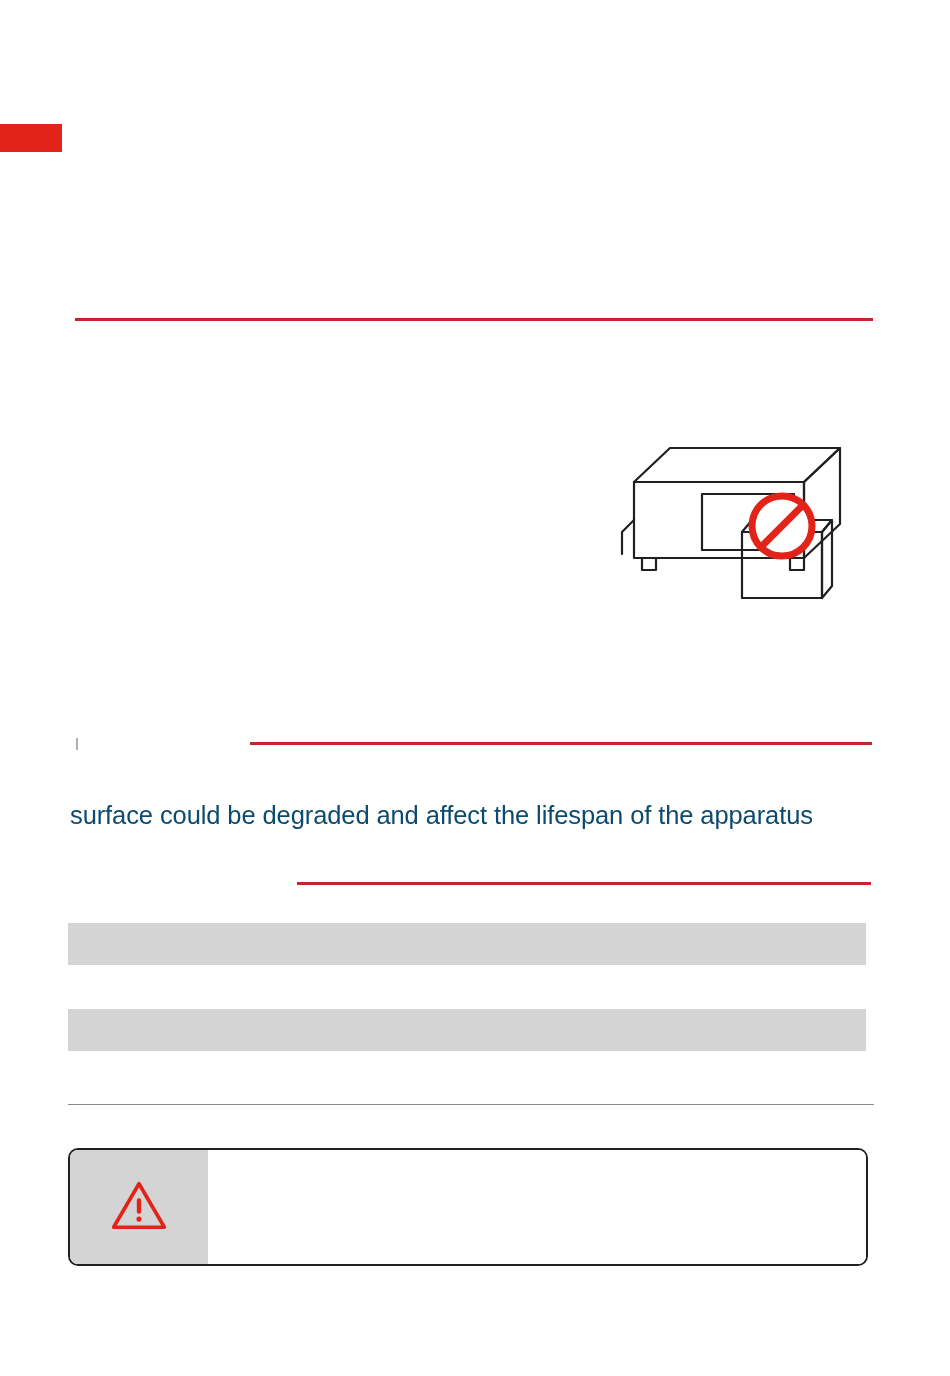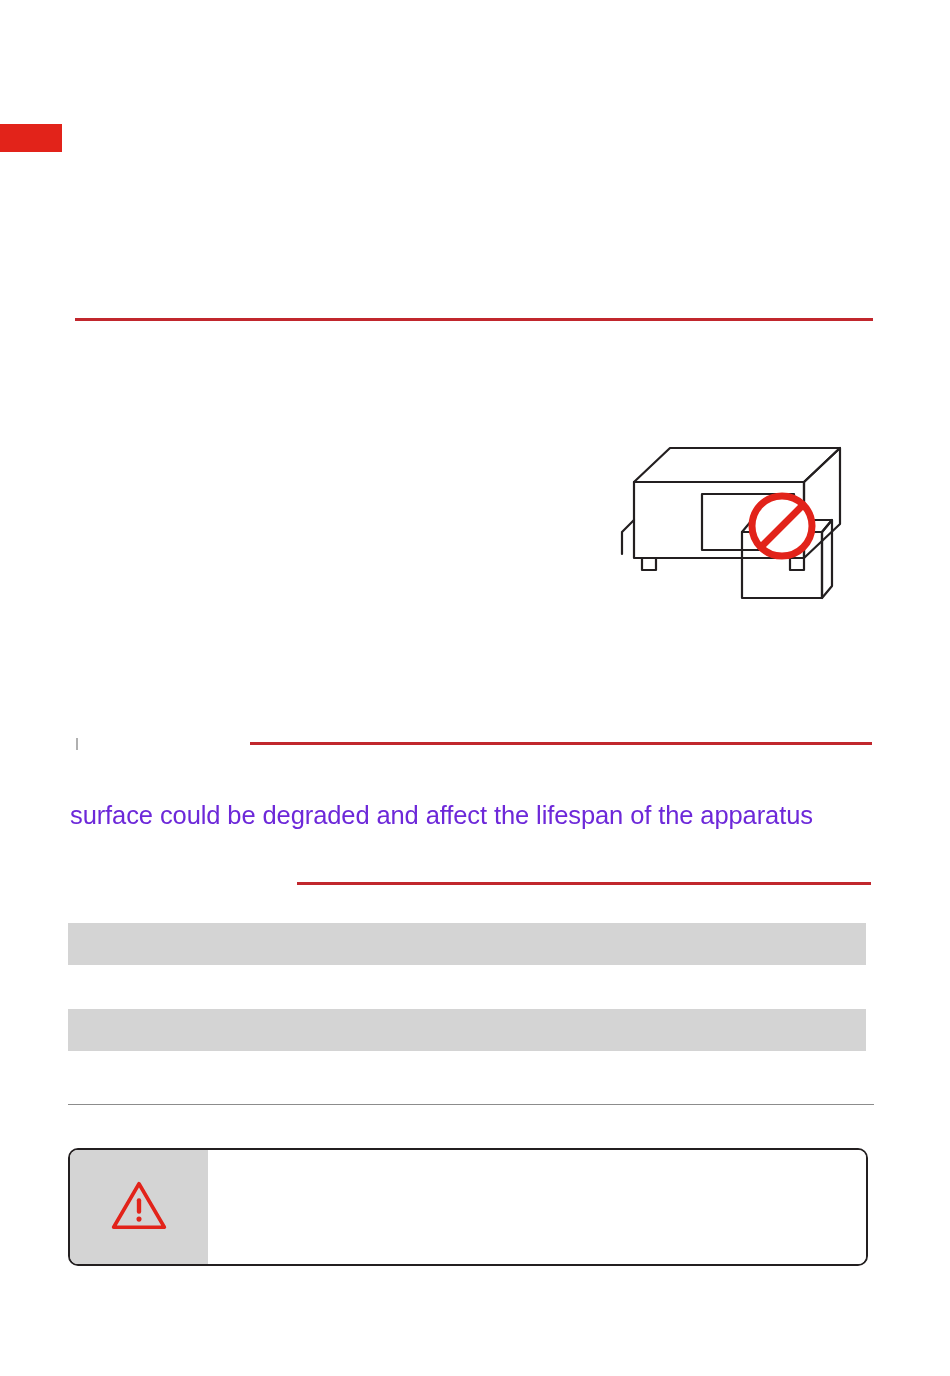--- a/index.html
+++ b/index.html
@@ -68,21 +68,21 @@
 
   
   .body-line {
     position: absolute;
     left: 70px;
     top: 798px;
     width: 820px;
     font-size: 25.5px;
     line-height: 34px;
     letter-spacing: -0.1px;
-    color: #6d28d9;
+    color: #0c4a6e;
     white-space: nowrap;
   }
 
   
   .gray-bar {
     position: absolute;
     left: 68px;
     width: 798px;
     height: 42px;
     background: #d4d4d4;

